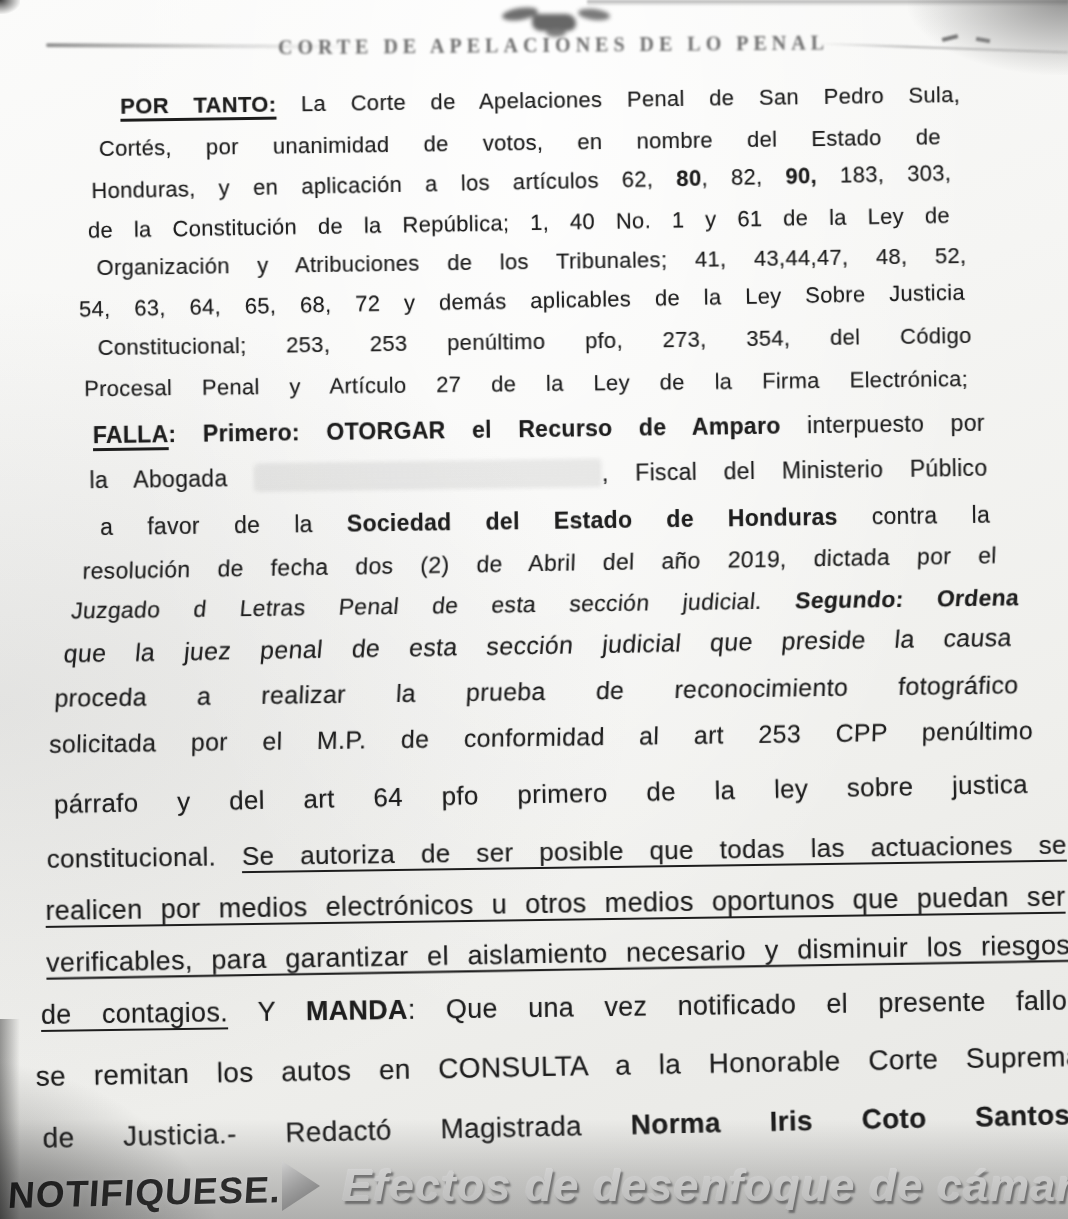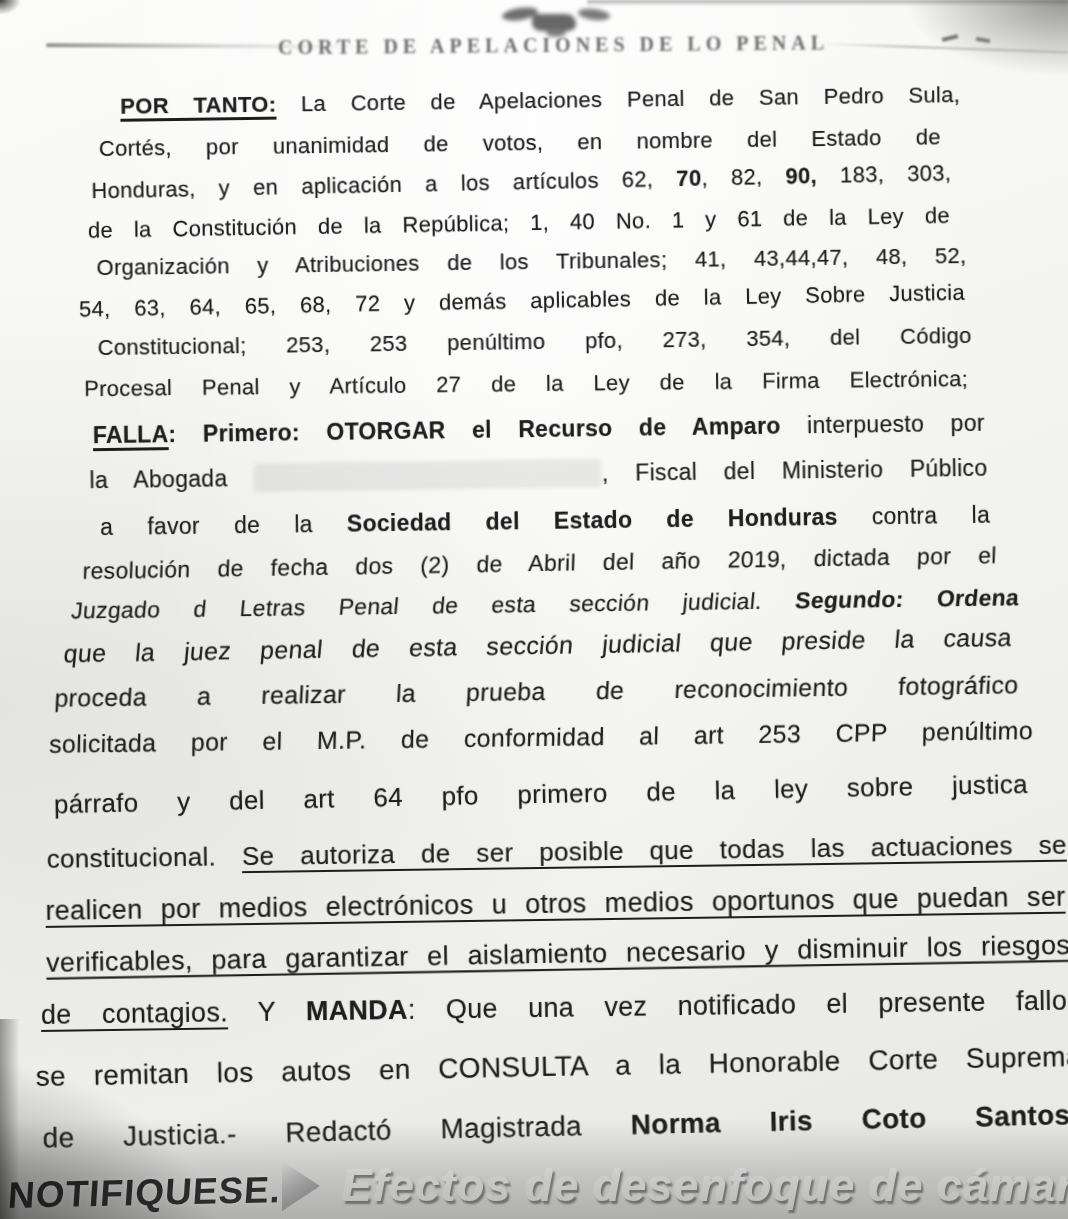--- a/index.html
+++ b/index.html
@@ -110,21 +110,21 @@
         <i class="s2"></i>
         <i class="s3"></i>
         <i class="s4"></i>
     </div>
     <h1 class="court-title">CORTE DE APELACIONES DE LO PENAL</h1>
   </header>
 
   <main class="doc">
     <p class="ln ln1"><span class="bu">POR TANTO:</span><span> La Corte de Apelaciones Penal de San Pedro Sula,</span></p>
     <p class="ln ln2"><span>Cortés, por unanimidad de votos, en nombre del Estado de</span></p>
-    <p class="ln ln3"><span>Honduras, y en aplicación a los artículos 62, </span><span class="b">70</span><span>, 82, </span><span class="b">90,</span><span> 183, 303,</span></p>
+    <p class="ln ln3"><span>Honduras, y en aplicación a los artículos 62, </span><span class="b">80</span><span>, 82, </span><span class="b">90,</span><span> 183, 303,</span></p>
     <p class="ln ln4"><span>de la Constitución de la República; 1, 40 No. 1 y 61 de la Ley de</span></p>
     <p class="ln ln5"><span>Organización y Atribuciones de los Tribunales; 41, 43,44,47, 48, 52,</span></p>
     <p class="ln ln6"><span>54, 63, 64, 65, 68, 72 y demás aplicables de la Ley Sobre Justicia</span></p>
     <p class="ln ln7"><span>Constitucional; 253, 253 penúltimo pfo, 273, 354, del Código</span></p>
     <p class="ln ln8"><span>Procesal Penal y Artículo 27 de la Ley de la Firma Electrónica;</span></p>
     <p class="ln ln9"><span class="bu">FALLA</span><span class="b">: Primero: OTORGAR el Recurso de Amparo</span><span> interpuesto por</span></p>
     <p class="ln ln10"><span>la Abogada</span> <span class="redacted"></span><span>, Fiscal del Ministerio Público</span></p>
     <p class="ln ln11"><span>a favor de la </span><span class="b">Sociedad del Estado de Honduras</span><span> contra la</span></p>
     <p class="ln ln12"><span>resolución de fecha dos (2) de Abril del año 2019, dictada por el</span></p>
     <p class="ln ln13"><span>Juzgado d Letras Penal de esta sección judicial. </span><span class="b">Segundo: Ordena</span></p>

